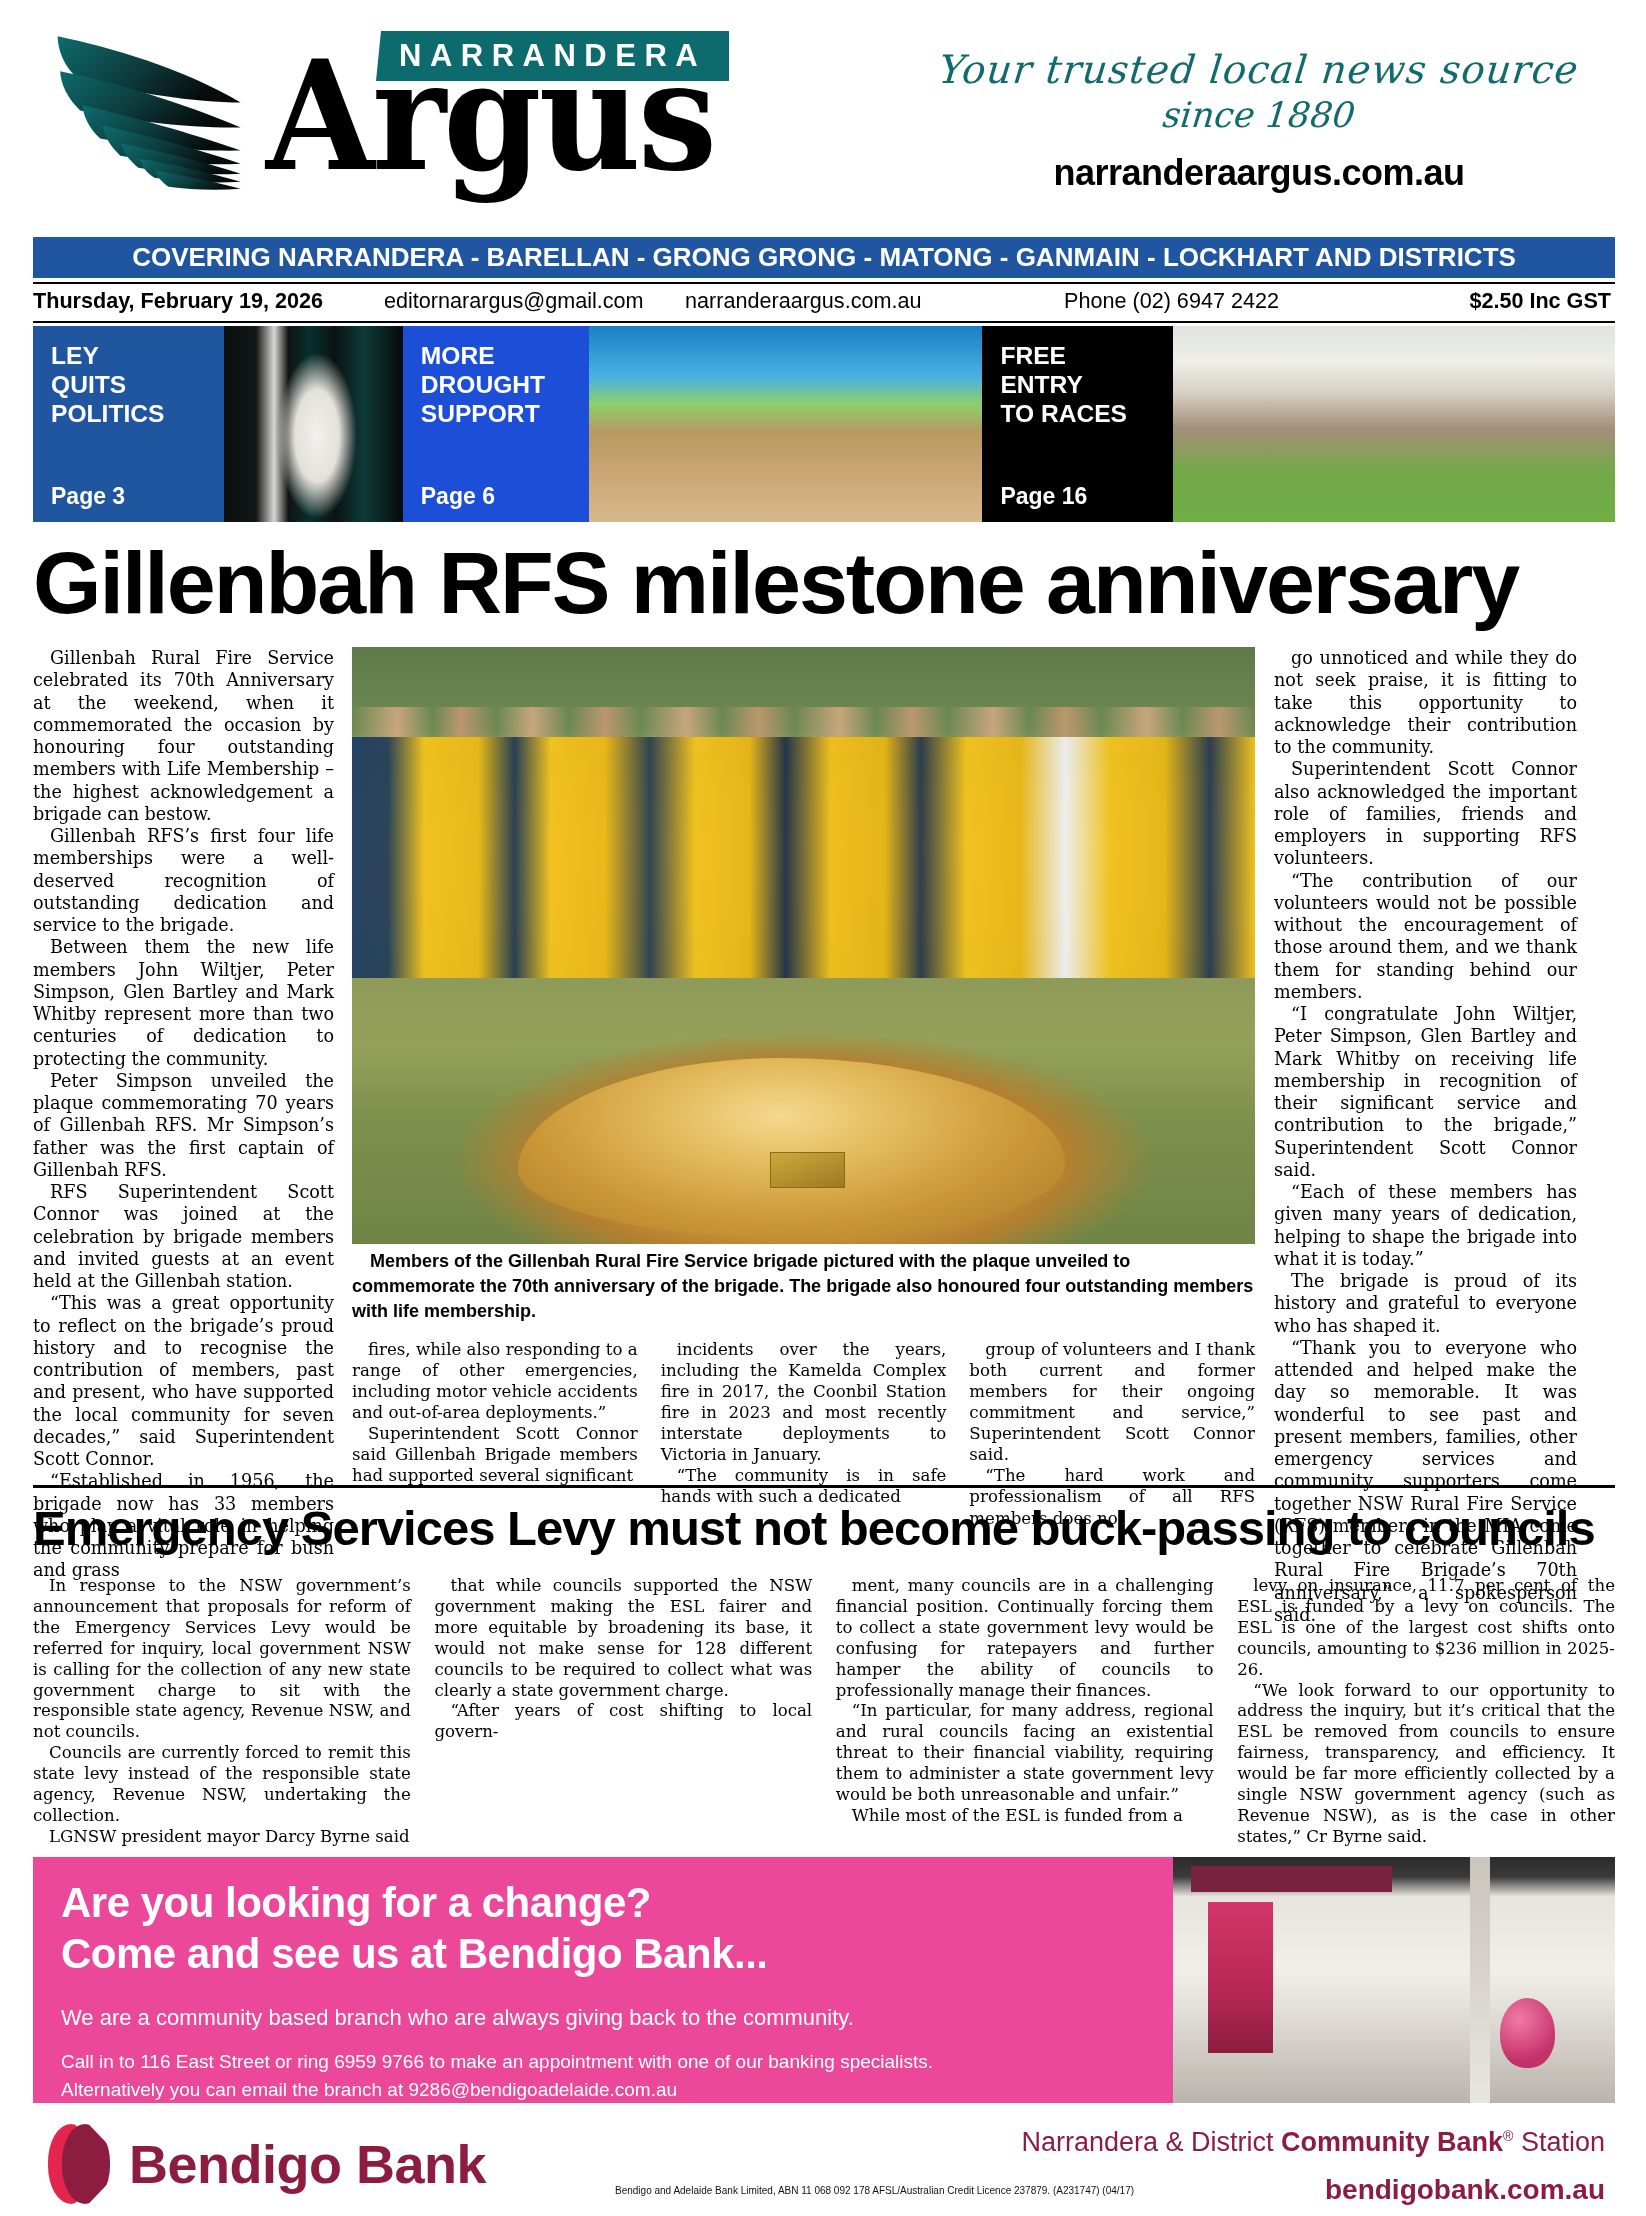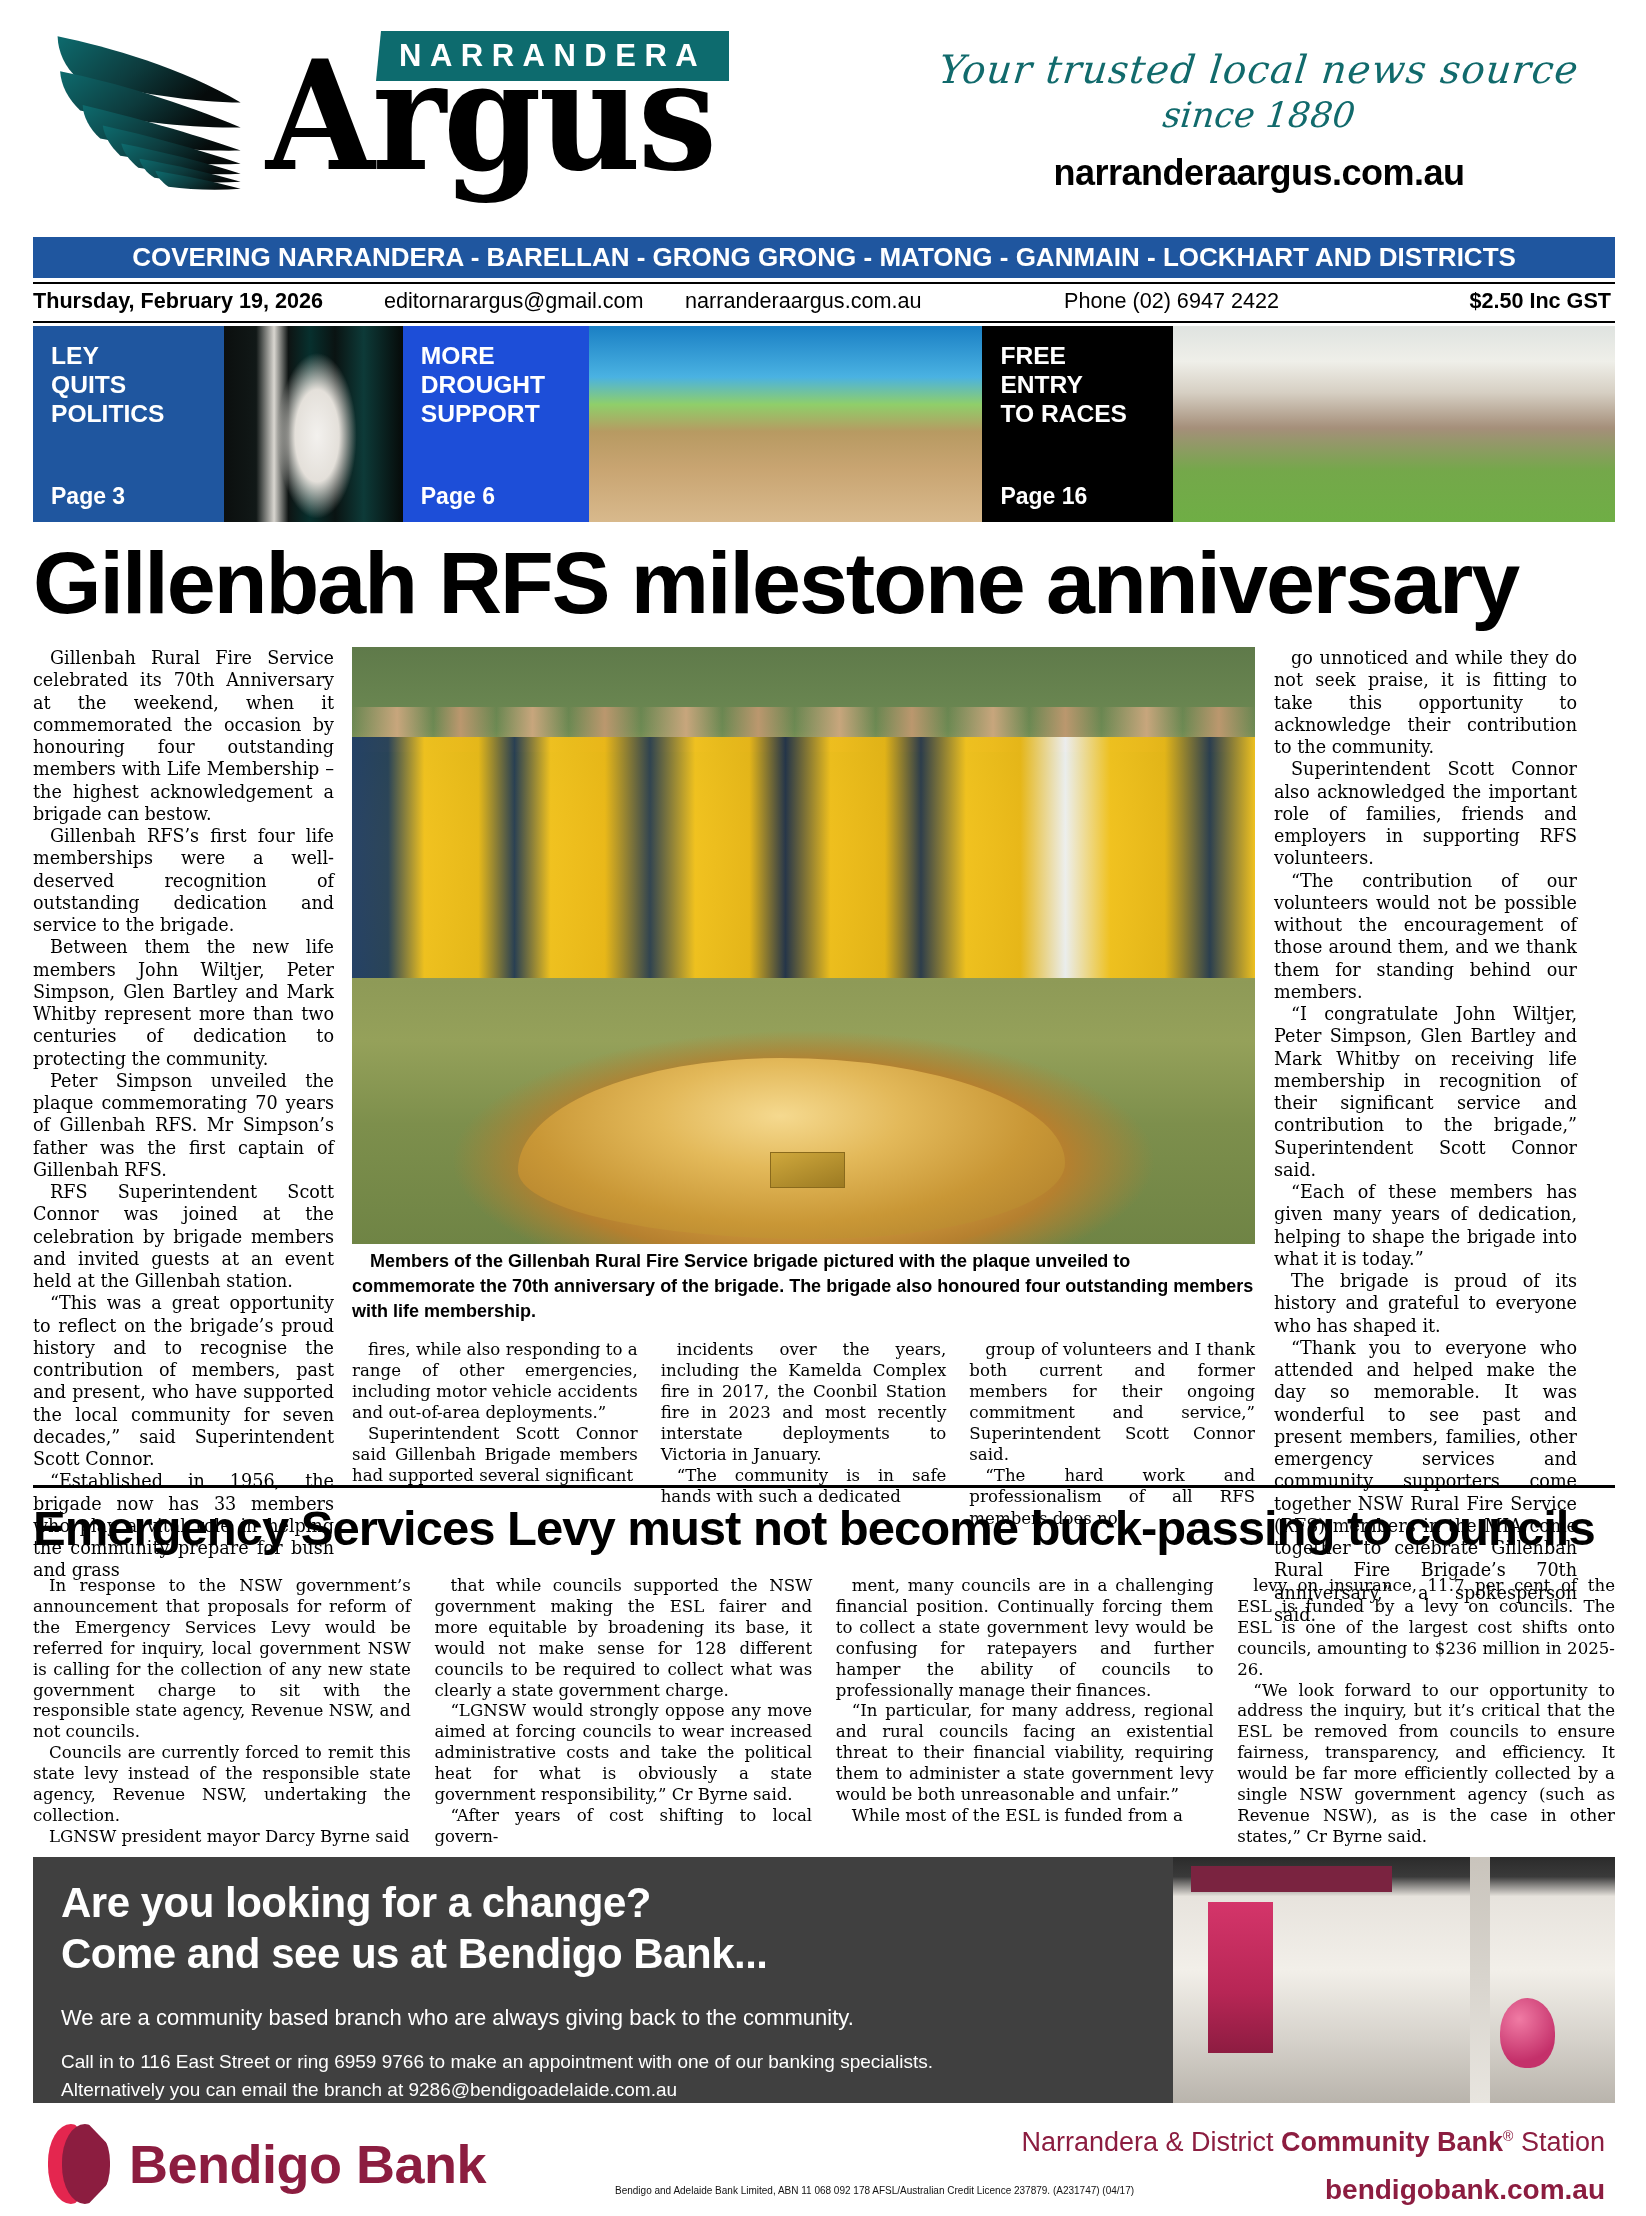--- a/index.html
+++ b/index.html
@@ -258,21 +258,21 @@
     font-size: 16.6px;
     line-height: 1.26;
     text-align: justify;
     hyphens: auto;
   }
   .esl-cols .ec p { text-indent: 16px; margin: 0; }
 
   
   .ad {
     position: absolute; left: 33px; top: 1857px; width: 1582px; height: 246px;
-    background: #404040; overflow: hidden;
+    background: #ec4899; overflow: hidden;
   }
   .ad-photo {
     position: absolute; right: 0; top: 0; width: 442px; height: 100%;
     background:
       linear-gradient(180deg,#2b2b2b 0%, #3a3a3a 8%, #e7e3dd 16%, #f2efe9 46%, #d6d2cb 74%, #b9b4ac 100%);
   }
   .ad-photo .kiosk {
     position: absolute; left: 35px; top: 45px; width: 65px; height: 151px;
     background: linear-gradient(180deg,#d4356a 0%, #b72655 60%, #8d1c41 100%);
   }
@@ -485,21 +485,20 @@
 <h2 class="esl-headline">Emergency Services Levy must not become buck-passing to councils</h2>
 
 <div class="esl-cols">
   <div class="ec">
     <p>In response to the NSW government’s announcement that proposals for reform of the Emergency Services Levy would be referred for inquiry, local government NSW is calling for the collection of any new state government charge to sit with the responsible state agency, Revenue NSW, and not councils.</p>
     <p>Councils are currently forced to remit this state levy instead of the responsible state agency, Revenue NSW, undertaking the collection.</p>
     <p>LGNSW president mayor Darcy Byrne said</p>
   </div>
   <div class="ec">
     <p>that while councils supported the NSW government making the ESL fairer and more equitable by broadening its base, it would not make sense for 128 different councils to be required to collect what was clearly a state government charge.</p>
-    <p>“LGNSW would strongly oppose any move aimed at forcing councils to wear increased administrative costs and take the political heat for what is obviously a state government responsibility,” Cr Byrne said.</p>
     <p>“After years of cost shifting to local govern-</p>
   </div>
   <div class="ec">
     <p>ment, many councils are in a challenging financial position. Continually forcing them to collect a state government levy would be confusing for ratepayers and further hamper the ability of councils to professionally manage their finances.</p>
     <p>“In particular, for many address, regional and rural councils facing an existential threat to their financial viability, requiring them to administer a state government levy would be both unreasonable and unfair.”</p>
     <p>While most of the ESL is funded from a</p>
   </div>
   <div class="ec">
     <p>levy on insurance, 11.7 per cent of the ESL is funded by a levy on councils. The ESL is one of the largest cost shifts onto councils, amounting to $236 million in 2025-26.</p>
     <p>“We look forward to our opportunity to address the inquiry, but it’s critical that the ESL be removed from councils to ensure fairness, transparency, and efficiency. It would be far more efficiently collected by a single NSW government agency (such as Revenue NSW), as is the case in other states,” Cr Byrne said.</p>

